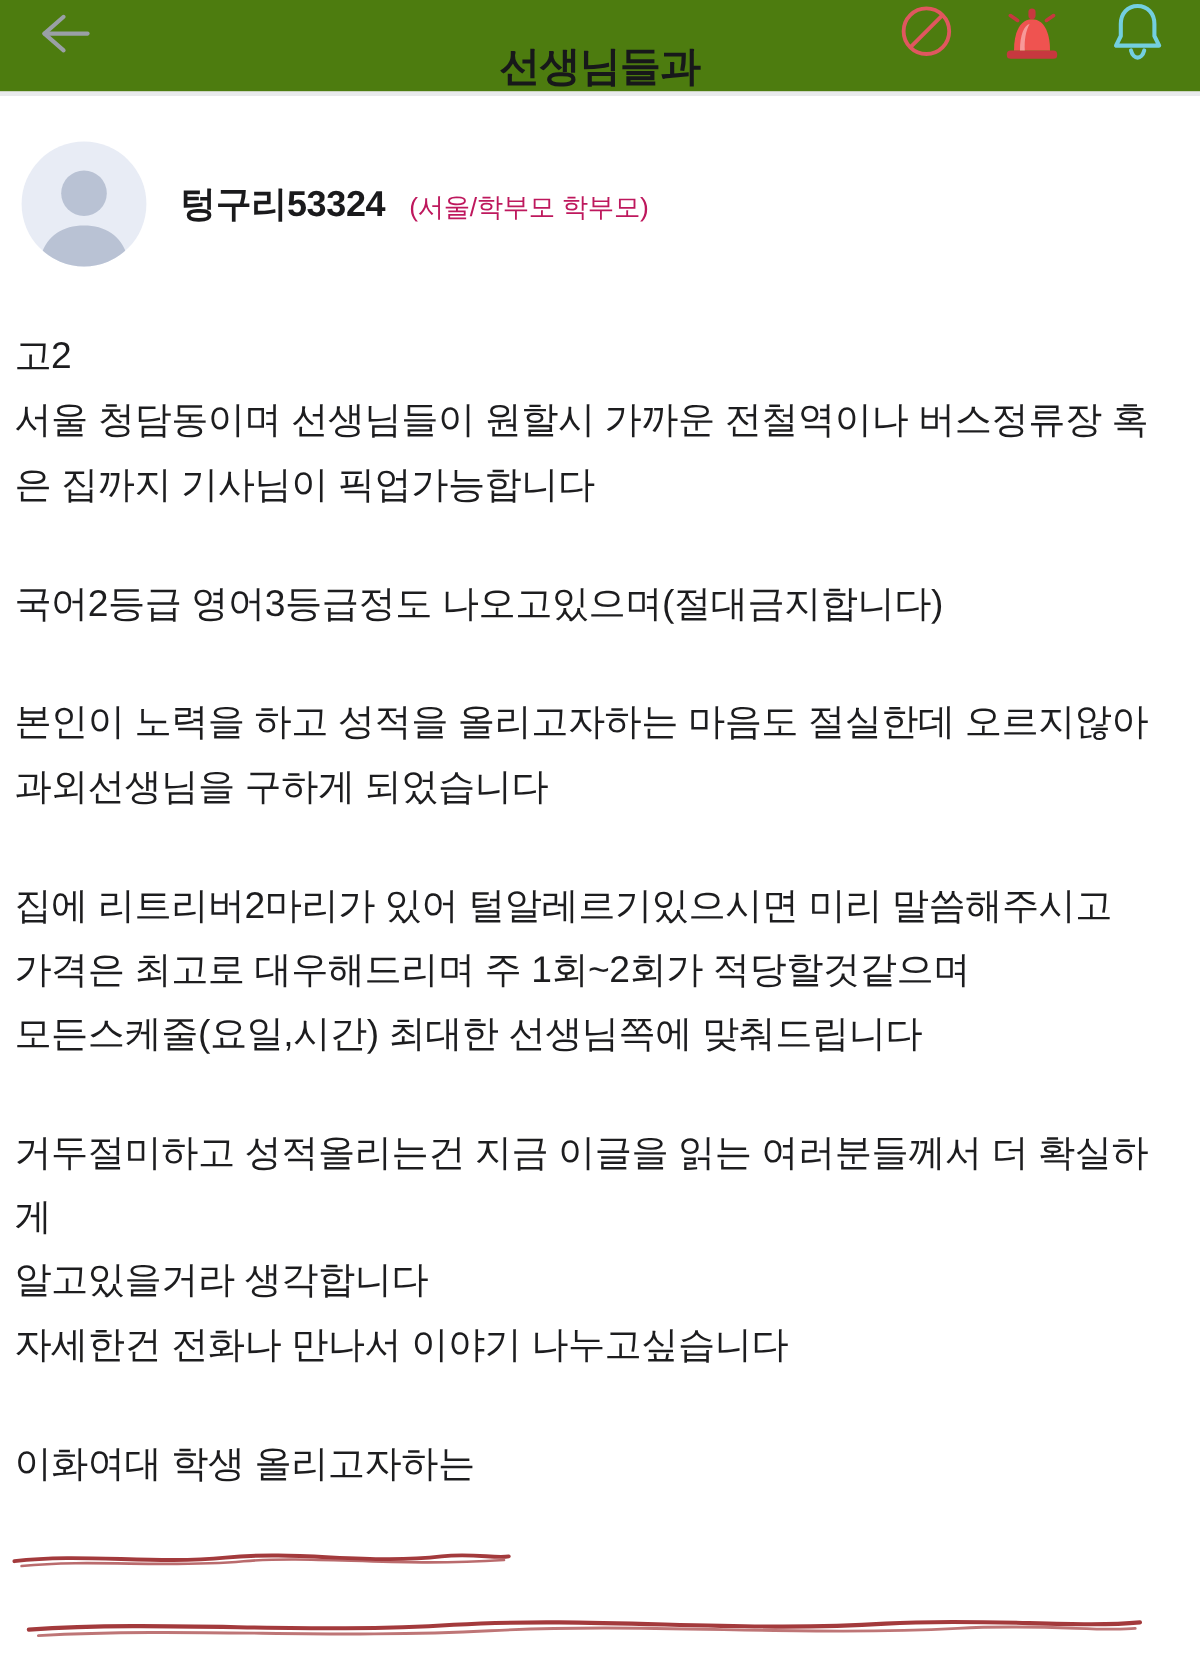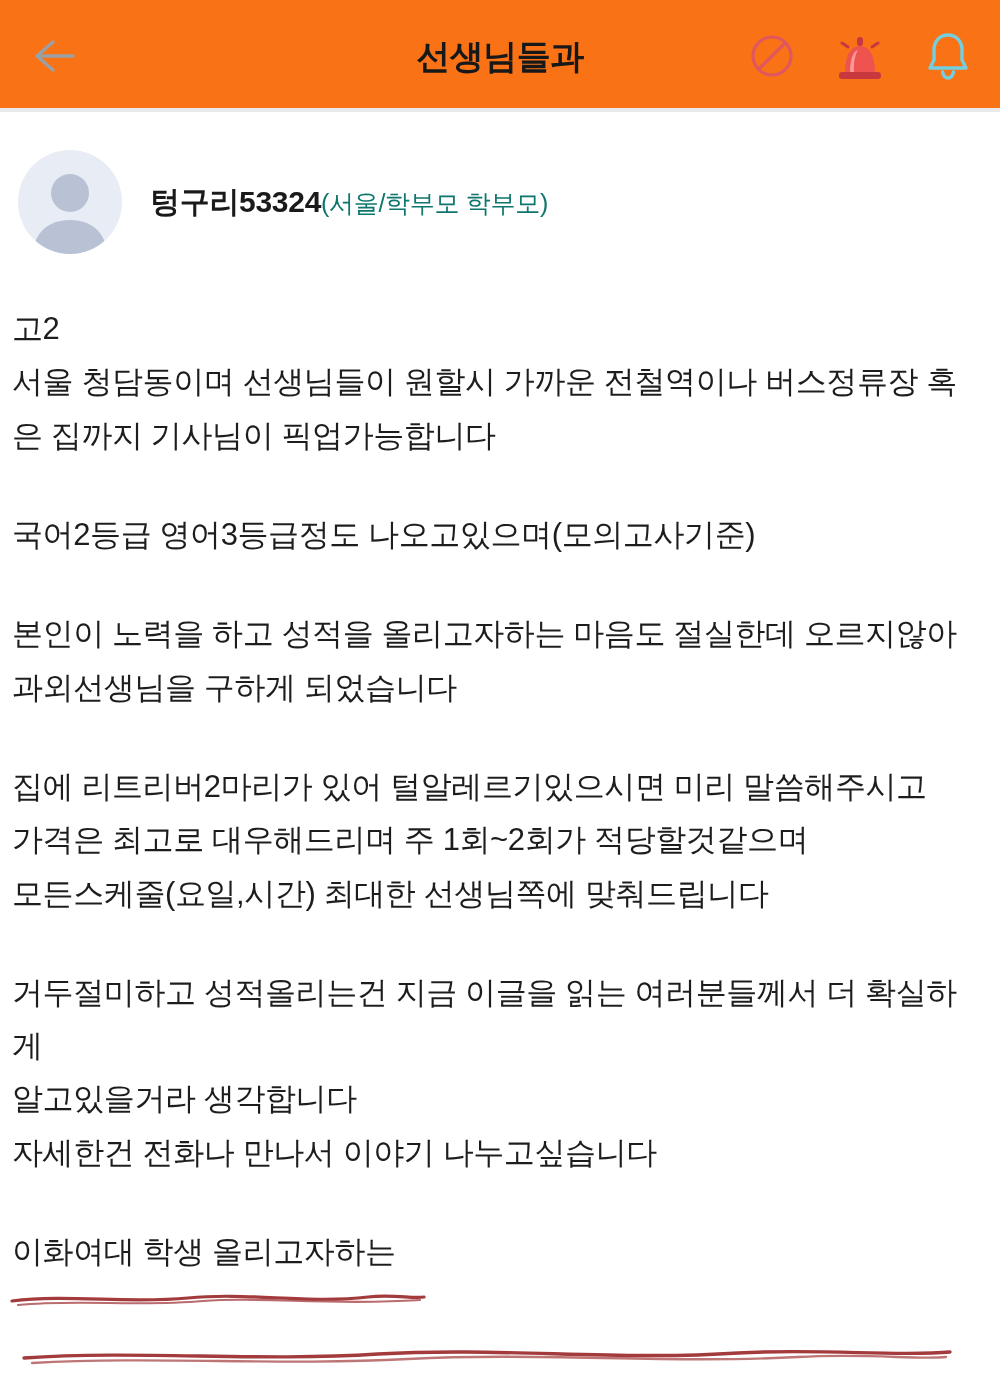--- a/index.html
+++ b/index.html
@@ -12,24 +12,24 @@
     height: 1378px;
     font-family: "Liberation Sans", "DejaVu Sans", sans-serif;
     color: #1d1d1f;
     overflow: hidden;
     position: relative;
   }
 
   
   .header {
     position: relative;
-    height: 112px;
-    background: #f97316;
-    display: flex;
-    align-items: center;
+    height: 80px;
+    background: #4d7c0f;
+    display: flex;
+    align-items: flex-start;
     padding: 0 26px;
     box-sizing: border-box;
   }
   .header::after {
     content: "";
     position: absolute;
     left: 0; right: 0; bottom: 0;
     height: 4px;
     background: #e9eaec;
   }
@@ -105,23 +105,23 @@
     margin-left: 28px;
     text-align: center;
   }
   .author-name {
     font-size: 30px;
     font-weight: 700;
     color: #1a1a1c;
     letter-spacing: -0.3px;
   }
   .author-tag {
-    font-size: 25px;
-    color: #0f766e;
-    margin-left: 0;
+    font-size: 22px;
+    color: #be185d;
+    margin-left: 20px;
     letter-spacing: -0.3px;
   }
 
   
   .post-body {
     padding: 48px 22px 0 12px;
     font-size: 31px;
     line-height: 1.72;
     color: #1d1d1f;
     letter-spacing: -0.4px;
@@ -210,21 +210,21 @@
   </div>
   <div class="author-meta">
     <span class="author-name">텅구리53324</span>
     <span class="author-tag">(서울/학부모 학부모)</span>
   </div>
 </div>
 
 <div class="post-body">
   <p class="para">고2
 서울 청담동이며 선생님들이 원할시 가까운 전철역이나 버스정류장 혹은 집까지 기사님이 픽업가능합니다</p>
-  <p class="para">국어2등급 영어3등급정도 나오고있으며(모의고사기준)</p>
+  <p class="para">국어2등급 영어3등급정도 나오고있으며(절대금지합니다)</p>
   <p class="para">본인이 노력을 하고 성적을 올리고자하는 마음도 절실한데 오르지않아 과외선생님을 구하게 되었습니다</p>
   <p class="para">집에 리트리버2마리가 있어 털알레르기있으시면 미리 말씀해주시고
 가격은 최고로 대우해드리며 주 1회~2회가 적당할것같으며
 모든스케줄(요일,시간) 최대한 선생님쪽에 맞춰드립니다</p>
   <p class="para">거두절미하고 성적올리는건 지금 이글을 읽는 여러분들께서 더 확실하게
 알고있을거라 생각합니다
 자세한건 전화나 만나서 이야기 나누고싶습니다</p>
   <p class="para underlined">이화여대 학생 올리고자하는</p>
 </div>
 

